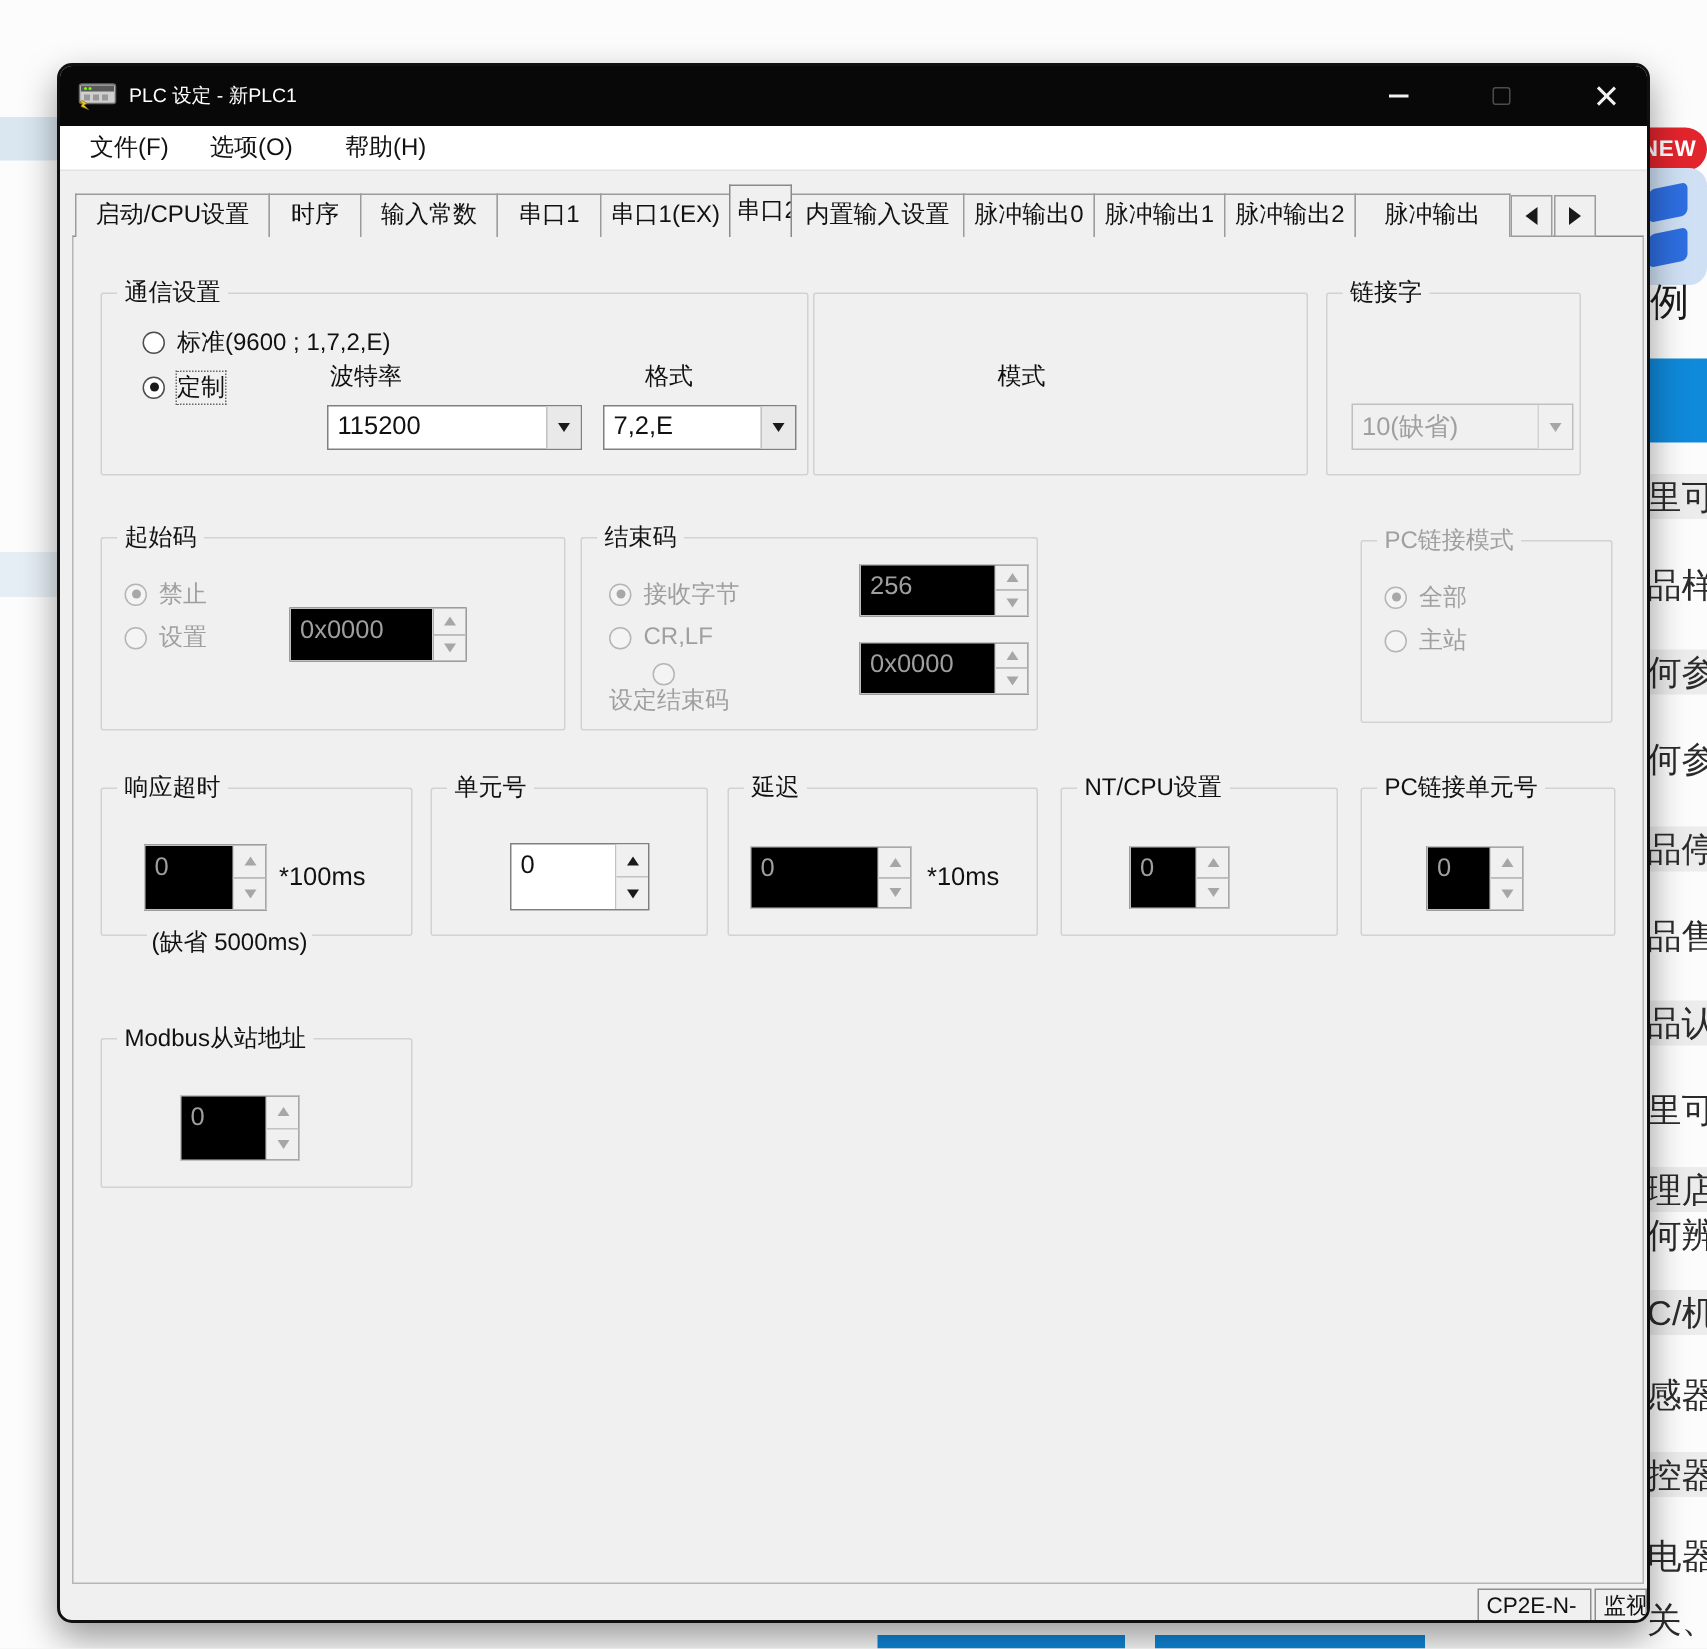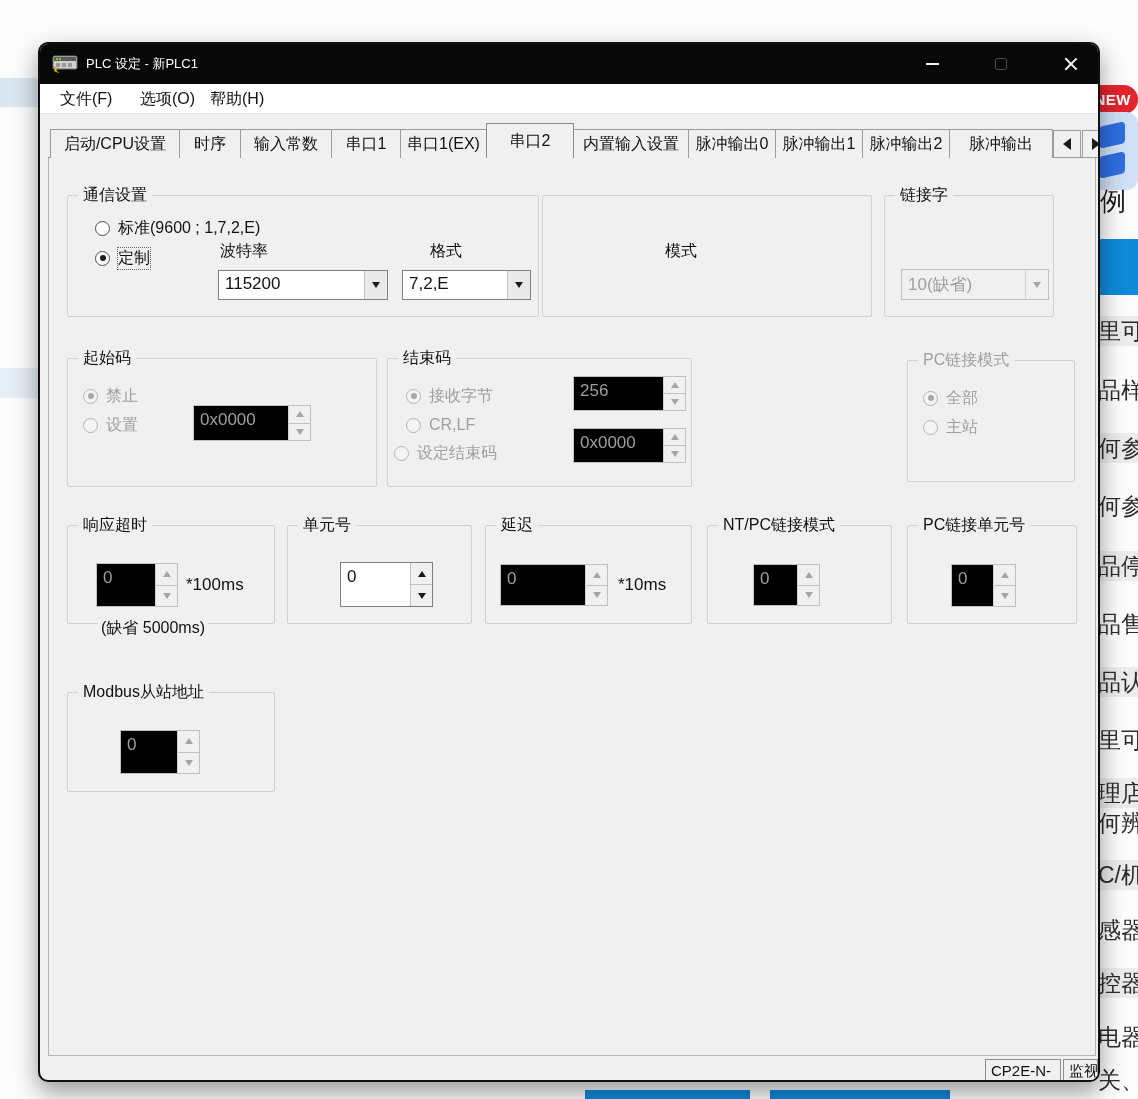--- a/index.html
+++ b/index.html
@@ -146,32 +146,32 @@
           <i></i>
         </span>
       <span class="win-btn wb-close" style="left:1008px;">
           <i></i>
         </span>
     </div>
 
     <div class="menubar">
       <div class="menu-item" style="left:14px;">文件(F)</div>
       <div class="menu-item" style="left:94px;">选项(O)</div>
-      <div class="menu-item" style="left:164px;text-align:right;">帮助(H)</div>
+      <div class="menu-item" style="left:184px;text-align:right;">帮助(H)</div>
     </div>
 
     <div class="panel"></div>
 
     <div class="tabstrip">
       <div class="tab" style="width:130px;">启动/CPU设置</div>
       <div class="tab" style="width:62px;">时序</div>
       <div class="tab" style="width:92px;">输入常数</div>
       <div class="tab" style="width:70px;">串口1</div>
       <div class="tab" style="width:87px;">串口1(EX)</div>
-      <div class="tab selected" style="width:88px;">串口2</div>
+      <div class="tab selected" style="width:42px;">串口2</div>
       <div class="tab" style="width:116px;">内置输入设置</div>
       <div class="tab" style="width:88px;">脉冲输出0</div>
       <div class="tab" style="width:88px;">脉冲输出1</div>
       <div class="tab" style="width:88px;">脉冲输出2</div>
       <div class="tab" style="width:104px;">脉冲输出</div>
       <div class="tab-arrow">
           <i class="tri left"></i>
         </div>
       <div class="tab-arrow">
           <i class="tri right"></i>
@@ -244,21 +244,21 @@
     <div class="group" style="left:347px;top:314px;width:305px;height:129px;">
       <span class="gtitle">结束码</span>
       <div class="radio dis checked" style="left:18px;top:26px;">
         <span class="circ"></span>
         <span class="rlabel">接收字节</span>
       </div>
       <div class="radio dis" style="left:18px;top:55px;">
         <span class="circ"></span>
         <span class="rlabel">CR,LF</span>
       </div>
-      <div class="radio dis" style="left:6px;top:83px;">
+      <div class="radio dis" style="left:18px;top:83px;flex-direction:column;">
         <span class="circ"></span>
         <span class="rlabel">设定结束码</span>
       </div>
       <div class="spinner dis" style="left:185px;top:17px;width:113px;height:35px;">
         <div class="val">256</div>
         <div class="btns">
           <div class="sbtn">
               <i class="tri up gray"></i>
             </div>
           <div class="sbtn">
@@ -333,21 +333,21 @@
             </div>
           <div class="sbtn">
               <i class="tri down gray"></i>
             </div>
         </div>
       </div>
       <span class="lbl" style="left:132px;top:49px;font-size:17px;">*10ms</span>
     </div>
 
     <div class="group" style="left:667px;top:481px;width:185px;height:99px;">
-      <span class="gtitle">NT/PC链接模式</span>
+      <span class="gtitle">NT/CPU设置</span>
       <div class="spinner dis" style="left:45px;top:38px;width:67px;height:42px;">
         <div class="val">0</div>
         <div class="btns">
           <div class="sbtn">
               <i class="tri up gray"></i>
             </div>
           <div class="sbtn">
               <i class="tri down gray"></i>
             </div>
         </div>

